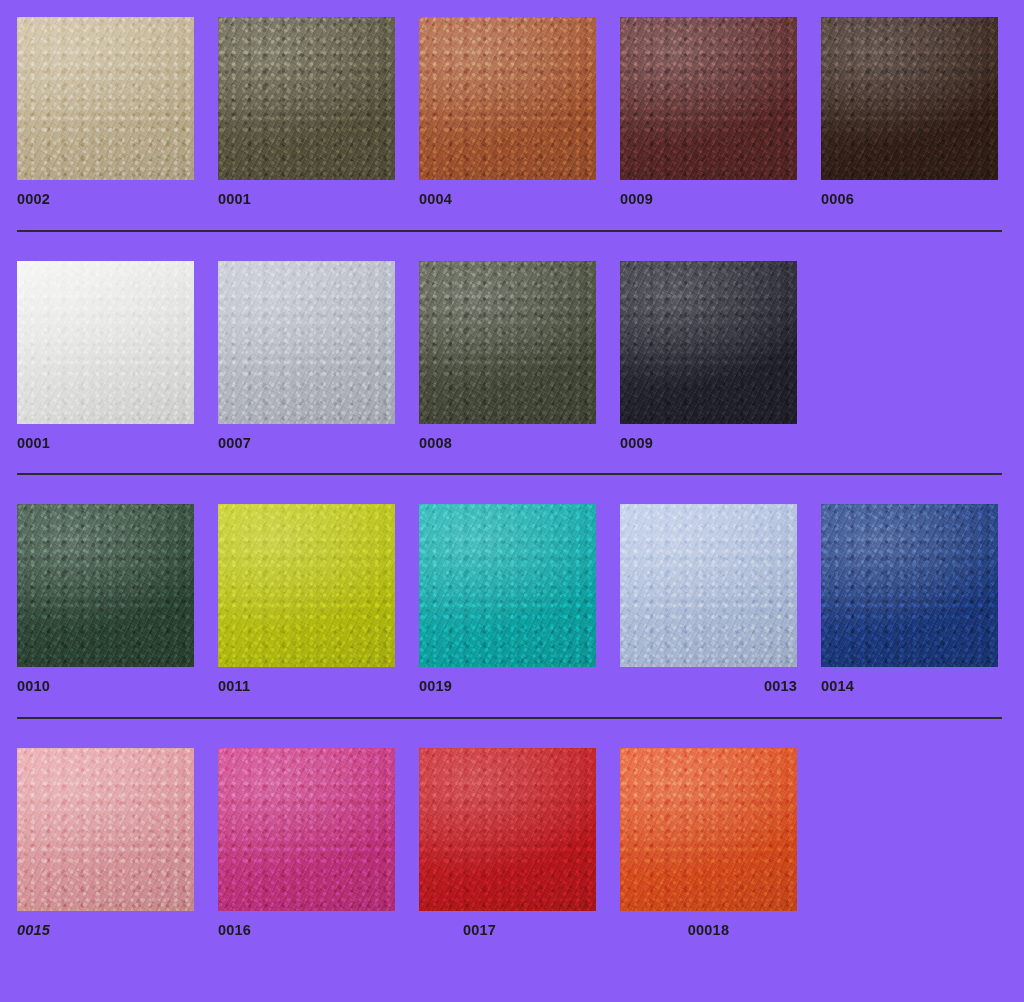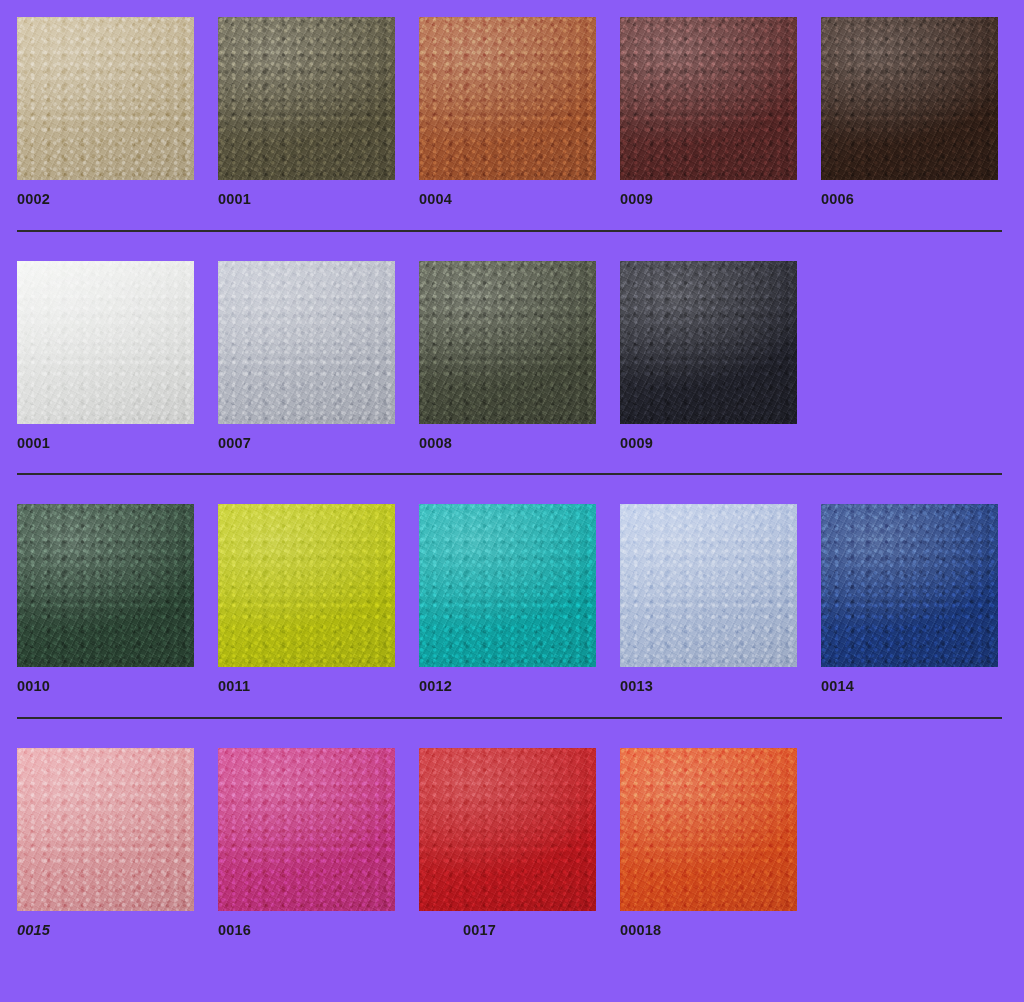--- a/index.html
+++ b/index.html
@@ -226,29 +226,29 @@
           <span class="grain2"></span>
         </span>
         <span class="swatch-label" style="color: rgb(27, 27, 27);">0011</span>
       </div>
       <div class="swatch-cell">
         <span class="swatch-chip" style="background-color: rgb(16, 176, 176);">
           <span class="sheen"></span>
           <span class="grain"></span>
           <span class="grain2"></span>
         </span>
-        <span class="swatch-label" style="color: rgb(27, 27, 27);">0012</span>
+        <span class="swatch-label" style="color: rgb(27, 27, 27);">0019</span>
       </div>
       <div class="swatch-cell">
         <span class="swatch-chip" style="background-color: rgb(187, 203, 233);">
           <span class="sheen"></span>
           <span class="grain"></span>
           <span class="grain2"></span>
         </span>
-        <span class="swatch-label" style="color: rgb(27, 27, 27);">0013</span>
+        <span class="swatch-label" style="color: rgb(27, 27, 27); text-align: right;">0013</span>
       </div>
       <div class="swatch-cell">
         <span class="swatch-chip" style="background-color: rgb(30, 61, 133);">
           <span class="sheen"></span>
           <span class="grain"></span>
           <span class="grain2"></span>
         </span>
         <span class="swatch-label" style="color: rgb(27, 27, 27);">0014</span>
       </div>
     </div>
@@ -283,21 +283,21 @@
           <span class="grain2"></span>
         </span>
         <span class="swatch-label" style="color: rgb(27, 27, 27); margin-left: 44px;">0017</span>
       </div>
       <div class="swatch-cell">
         <span class="swatch-chip" style="background-color: rgb(231, 81, 31);">
           <span class="sheen"></span>
           <span class="grain"></span>
           <span class="grain2"></span>
         </span>
-        <span class="swatch-label" style="color: rgb(27, 27, 27);">00018</span>
+        <span class="swatch-label" style="color: rgb(27, 27, 27); text-align: center;">00018</span>
       </div>
       <div class="swatch-cell empty">
         <span class="swatch-chip"></span>
         <span class="swatch-label" style="color: rgb(27, 27, 27);"></span>
       </div>
     </div>
   </section>
 
 </div>
 

